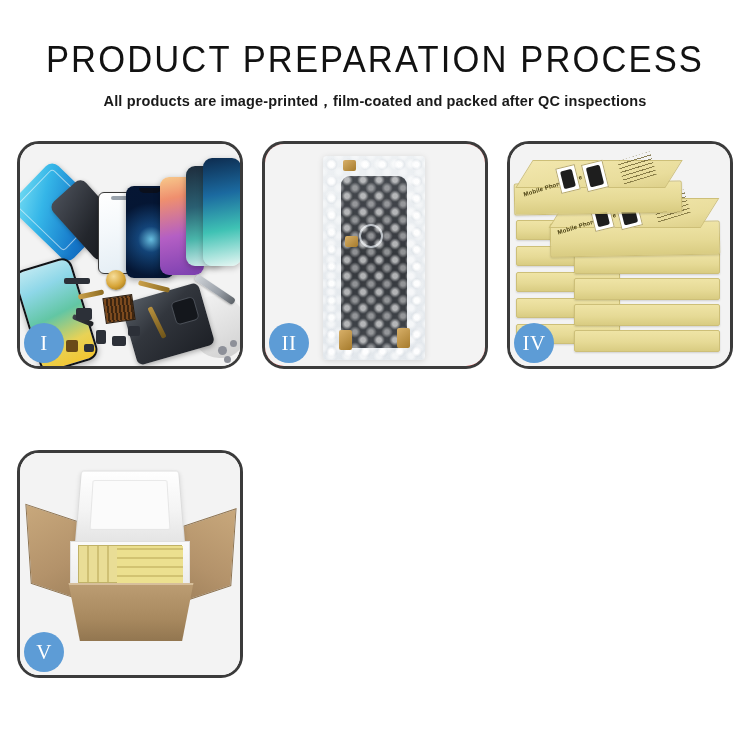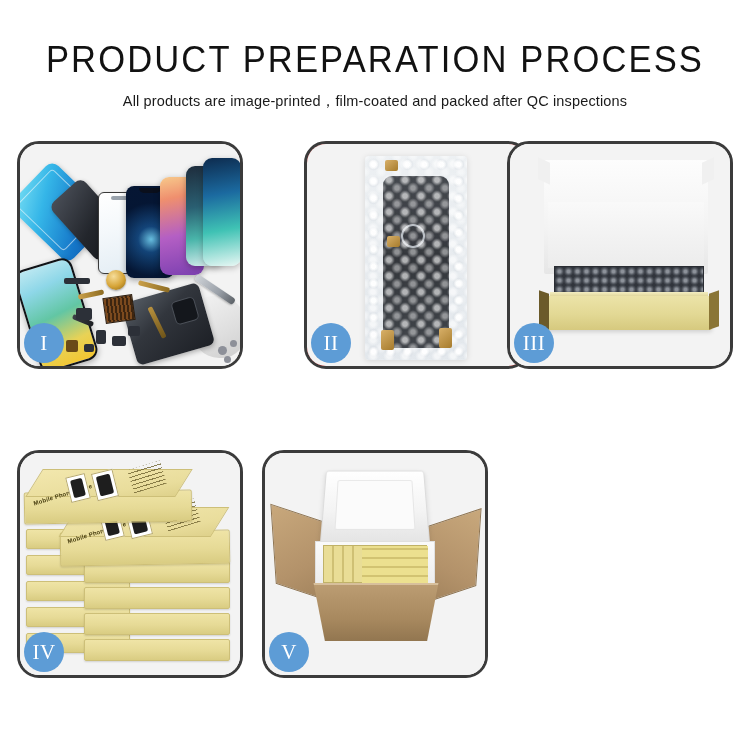--- a/index.html
+++ b/index.html
@@ -37,21 +37,21 @@
     color: #121212;
     line-height: 1.0;
     transform: scaleX(0.96);
     white-space: nowrap;
   }
 
   .subtitle {
     margin-top: 14px;
     font-family: "Liberation Sans", sans-serif;
     font-size: 14.5px;
-    font-weight: 400;
+    font-weight: 700;
     letter-spacing: 0.15px;
     color: #1a1a1a;
     white-space: nowrap;
   }
 
   
   .grid {
     position: absolute;
     top: 141px;
     left: 17px;
@@ -282,21 +282,21 @@
   .hand-blob {
     position: absolute;
     right: -6px; bottom: 8px;
     width: 56px; height: 62px;
     border-radius: 40% 48% 42% 52%;
     background: linear-gradient(150deg,#f4f4f4 0%, #dcdcdc 60%, #c9c9c9 100%);
     opacity: .9;
   }
 
   
-  .p2 { background: #b91c1c; margin-left: 42px; }
+  .p2 { background: #b91c1c; }
 
   .bubble-pack {
     position: absolute;
     left: 58px; top: 12px;
     width: 102px; height: 204px;
     background:
       radial-gradient(circle at 50% 50%, rgba(255,255,255,.95) 18%, rgba(214,220,226,.35) 42%, rgba(255,255,255,0) 55%) 0 0 / 17px 17px,
       linear-gradient(175deg, rgba(236,240,243,.85), rgba(222,228,234,.8));
     border-radius: 4px;
     box-shadow: 0 1px 6px rgba(0,0,0,.12);
@@ -635,30 +635,20 @@
         <div class="pack-inner"></div>
         <div class="bubble-overlay"></div>
         <div class="tape-bit tb1"></div>
         <div class="tape-bit tb2"></div>
         <div class="tape-bit tb3"></div>
         <div class="tape-bit tb4"></div>
       </div>
       <div class="badge">II</div>
     </div>
 
-    <div class="panel p3">
-      <div class="panel-stage">
-        <div class="box3-lid"></div>
-        <div class="box3-foam-back"></div>
-        <div class="box3-dark-foam"></div>
-        <div class="box3-rim"></div>
-        <div class="box3-front"></div>
-      </div>
-      <div class="badge">III</div>
-    </div>
 
     <div class="panel p4">
       <div class="panel-stage">
         <div class="stack">
 
           <div class="sbox" style="left:2px;  top:60px;  width:104px; height:20px;"></div>
           <div class="sbox" style="left:2px;  top:86px;  width:104px; height:20px;"></div>
           <div class="sbox" style="left:2px;  top:112px; width:104px; height:20px;"></div>
           <div class="sbox" style="left:2px;  top:138px; width:104px; height:20px;"></div>
           <div class="sbox" style="left:2px;  top:164px; width:104px; height:20px;"></div>

